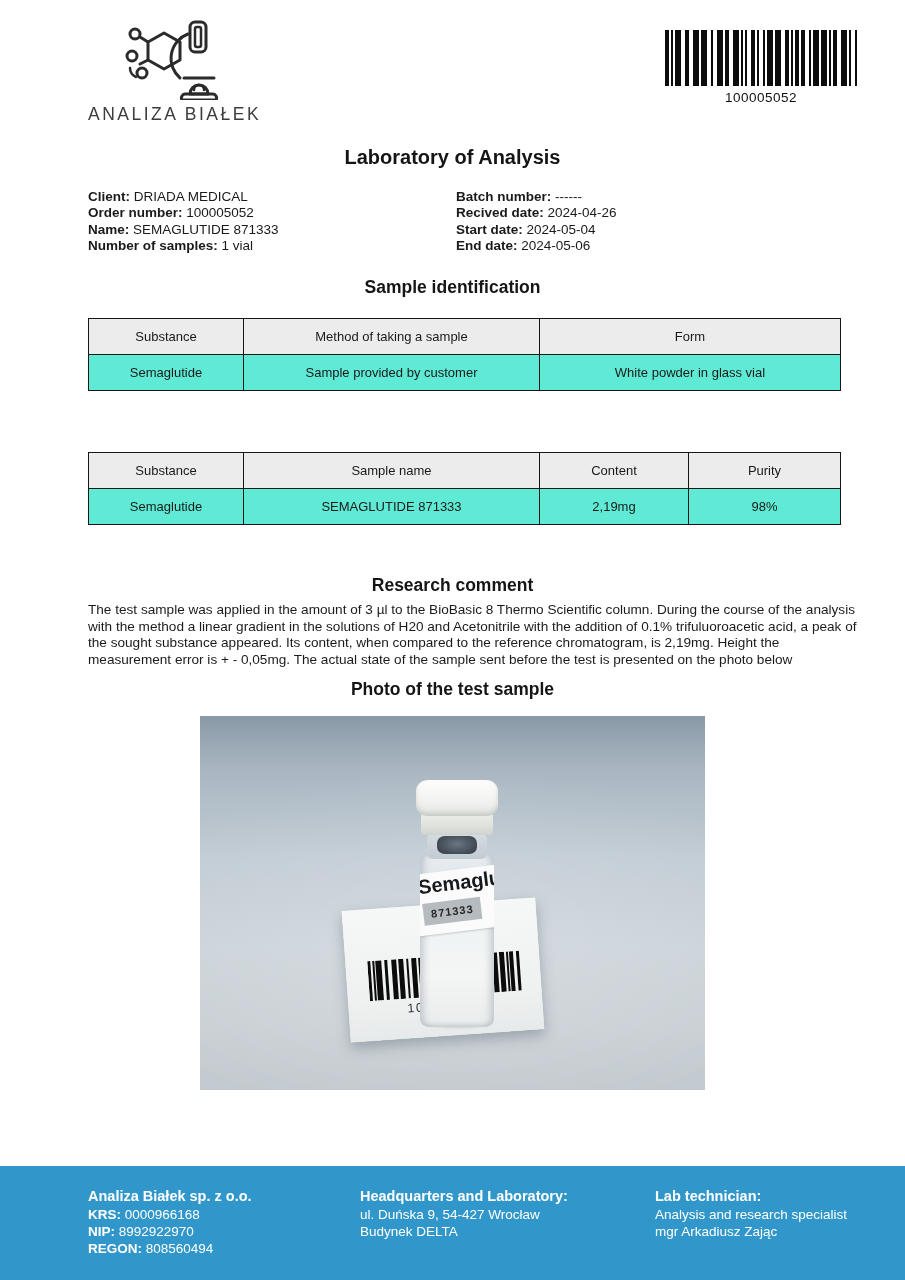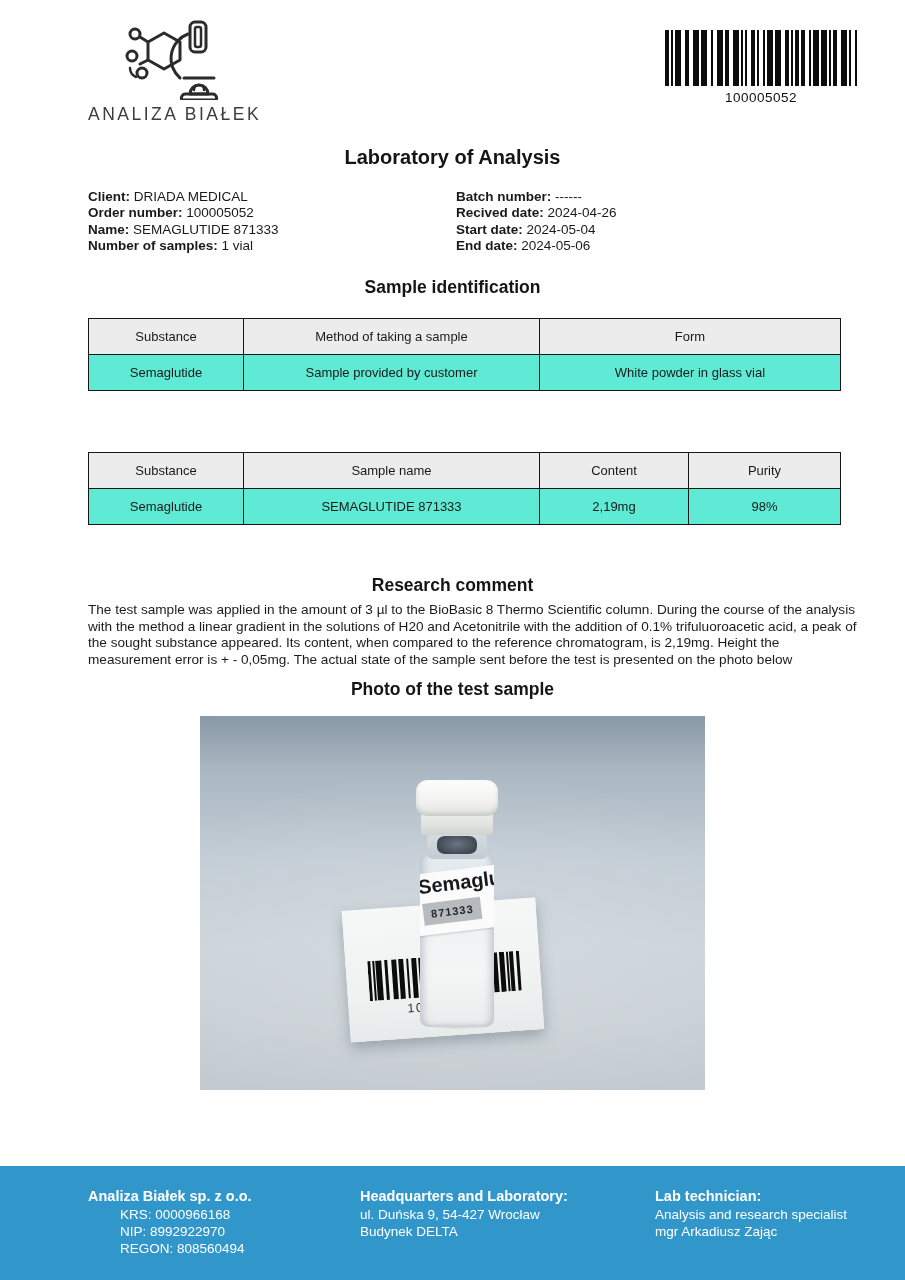--- a/index.html
+++ b/index.html
@@ -61,21 +61,21 @@
   .vial-shadow { position:absolute; left:208px; top:298px; width:100px; height:18px; border-radius:50%; background:radial-gradient(50% 50% at 50% 50%, rgba(70,85,100,0.35) 0%, rgba(70,85,100,0) 75%); }
 
   
   .pw-title { position:absolute; left:0; top:1110px; width:100%; text-align:center; font-weight:bold; font-size:14.5px; letter-spacing:0.5px; }
   .pw-value { position:absolute; left:0; top:1134px; width:100%; text-align:center; font-size:13.5px; }
 
   
   .footer { position:absolute; left:0; top:1166px; width:905px; height:114px; background:#3197ca; color:#ffffff; }
   .f-col { position:absolute; top:22px; font-size:13.5px; line-height:17px; }
   .f-col .f-title { font-weight:bold; font-size:14.5px; margin-bottom:1px; }
-  .f-col b { font-weight:normal;margin-left:32px; }
+  .f-col b { font-weight:bold; }
   .f-col.c1 { left:88px; }
   .f-col.c2 { left:360px; }
   .f-col.c3 { left:655px; }
 </style>
 </head>
 <body>
 
 <div class="page">
 
   <div class="logo-wrap">

